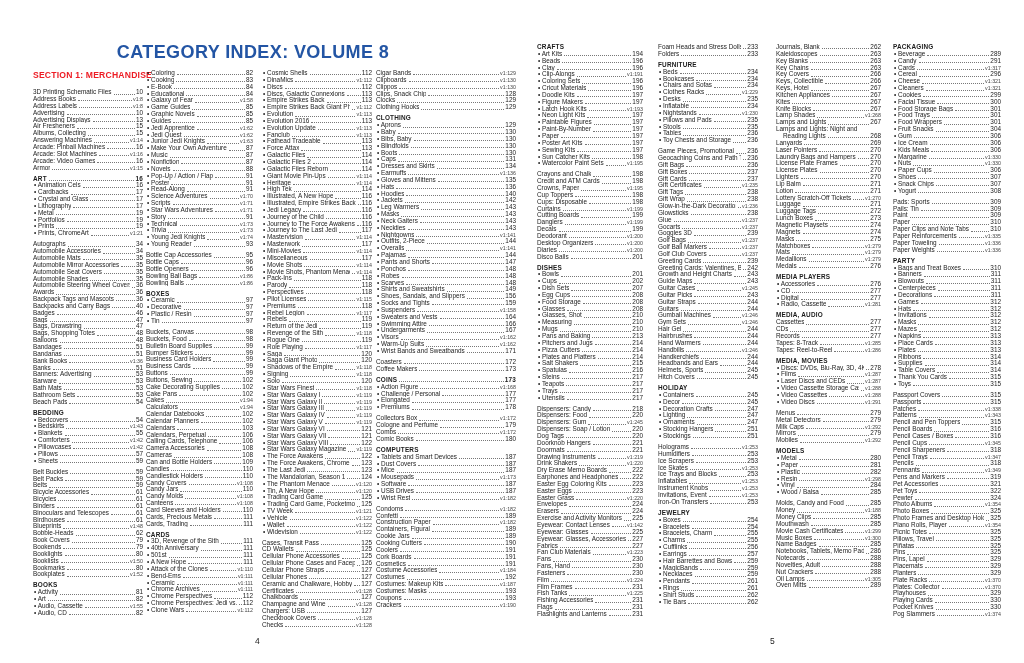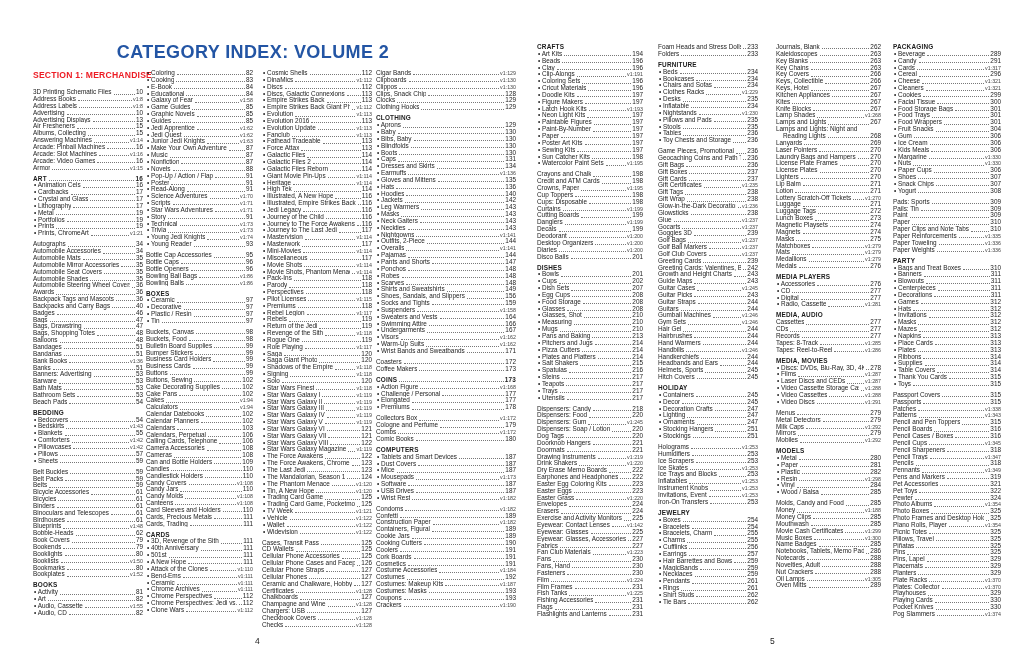--- a/index.html
+++ b/index.html
@@ -28,21 +28,21 @@
   #c3{left:262px;top:70px;width:110px;}
   #c4{left:376px;top:70px;width:140px;}
   #c5{left:537px;top:44px;width:106px;}
   #c6{left:658px;top:44px;width:100px;}
   #c7{left:776px;top:44px;width:105px;}
   #c8{left:893px;top:44px;width:108px;}
 </style>
 </head>
 <body>
 
-<div class="title">CATEGORY INDEX: VOLUME 2</div>
+<div class="title">CATEGORY INDEX: VOLUME 8</div>
 
 <div class="col" id="c1">
     <div class="redhead">SECTION 1: MERCHANDISE</div>
     <div class="gaprow"></div>
     <div class="row item">
       <span class="lab">3D Printing Schematic Files</span>
       <span class="lead"></span>
       <span class="num">10</span>
     </div>
     <div class="row item">

